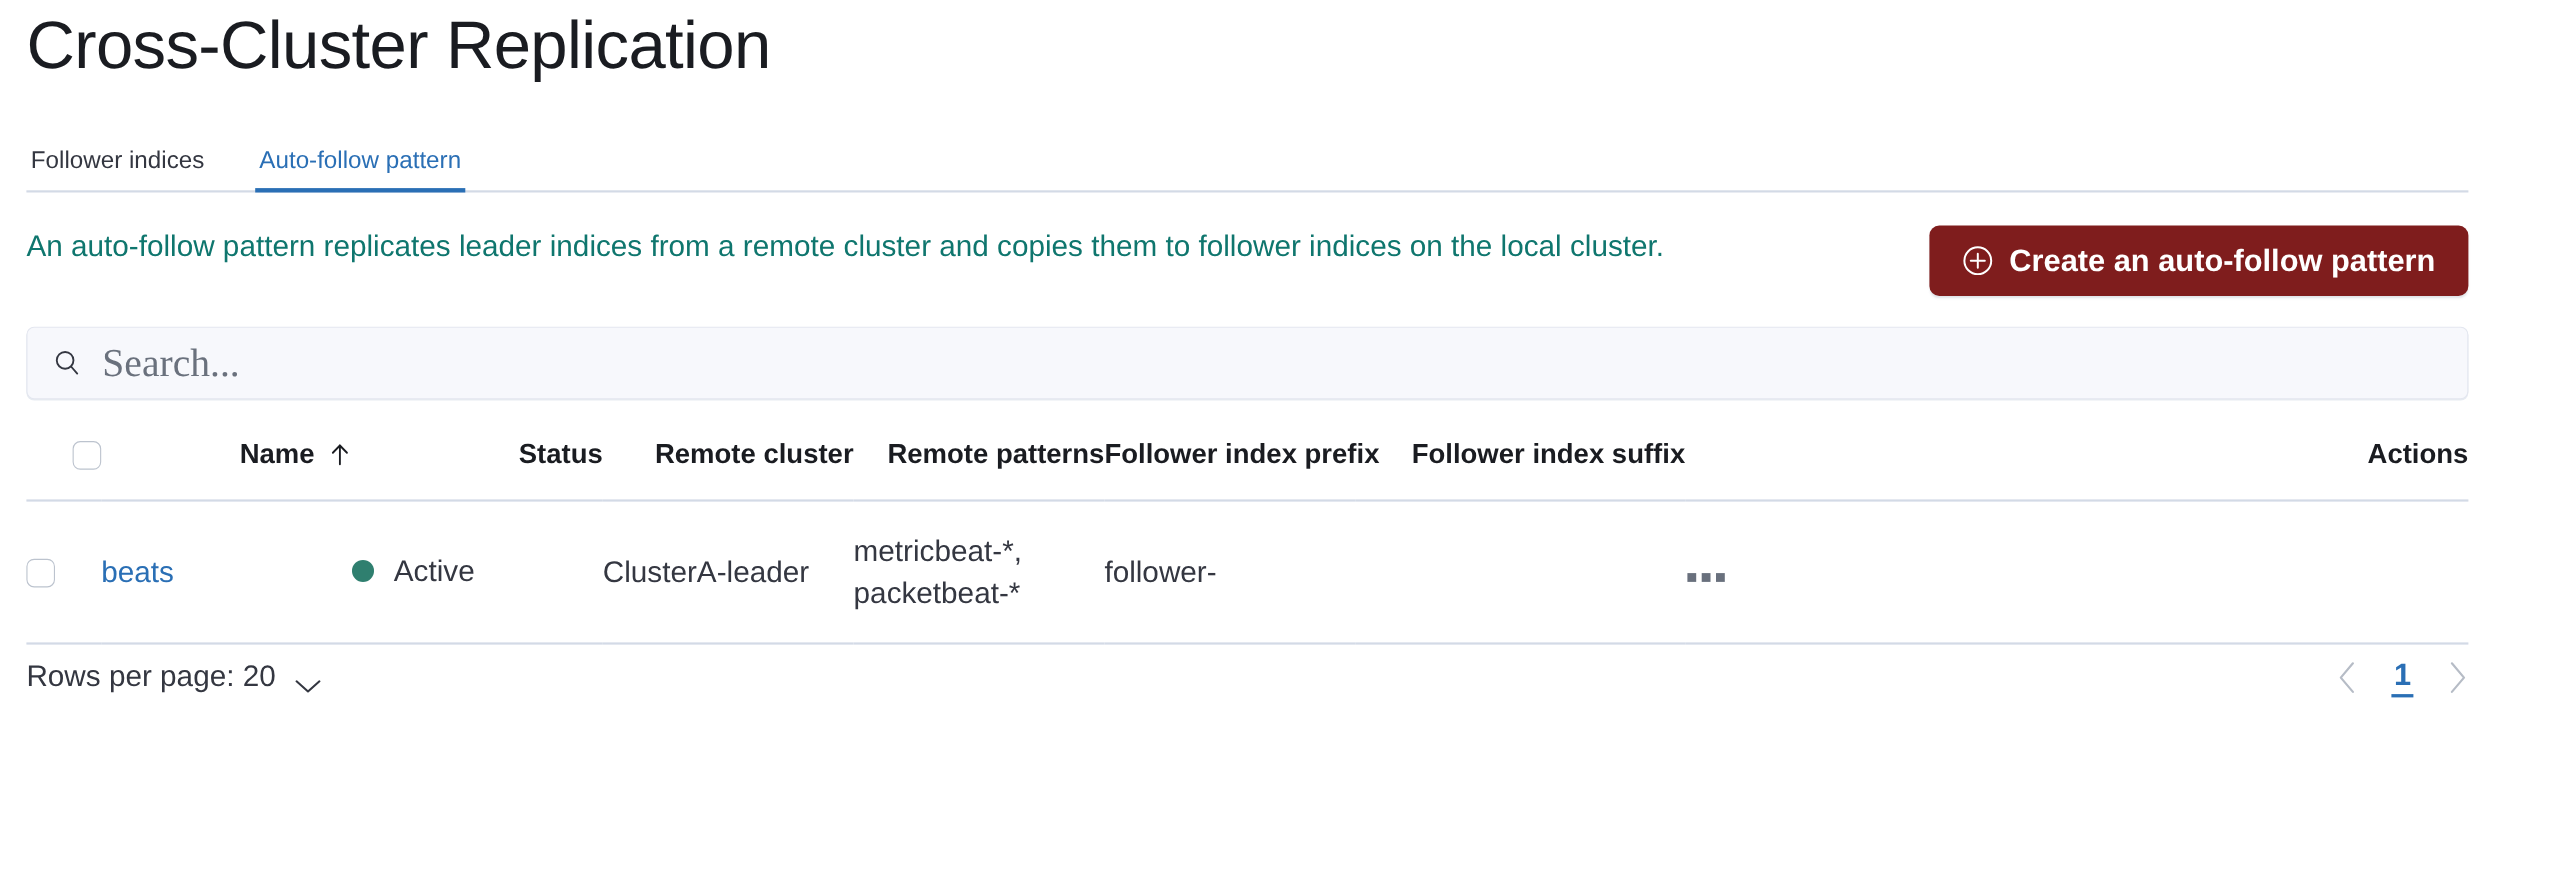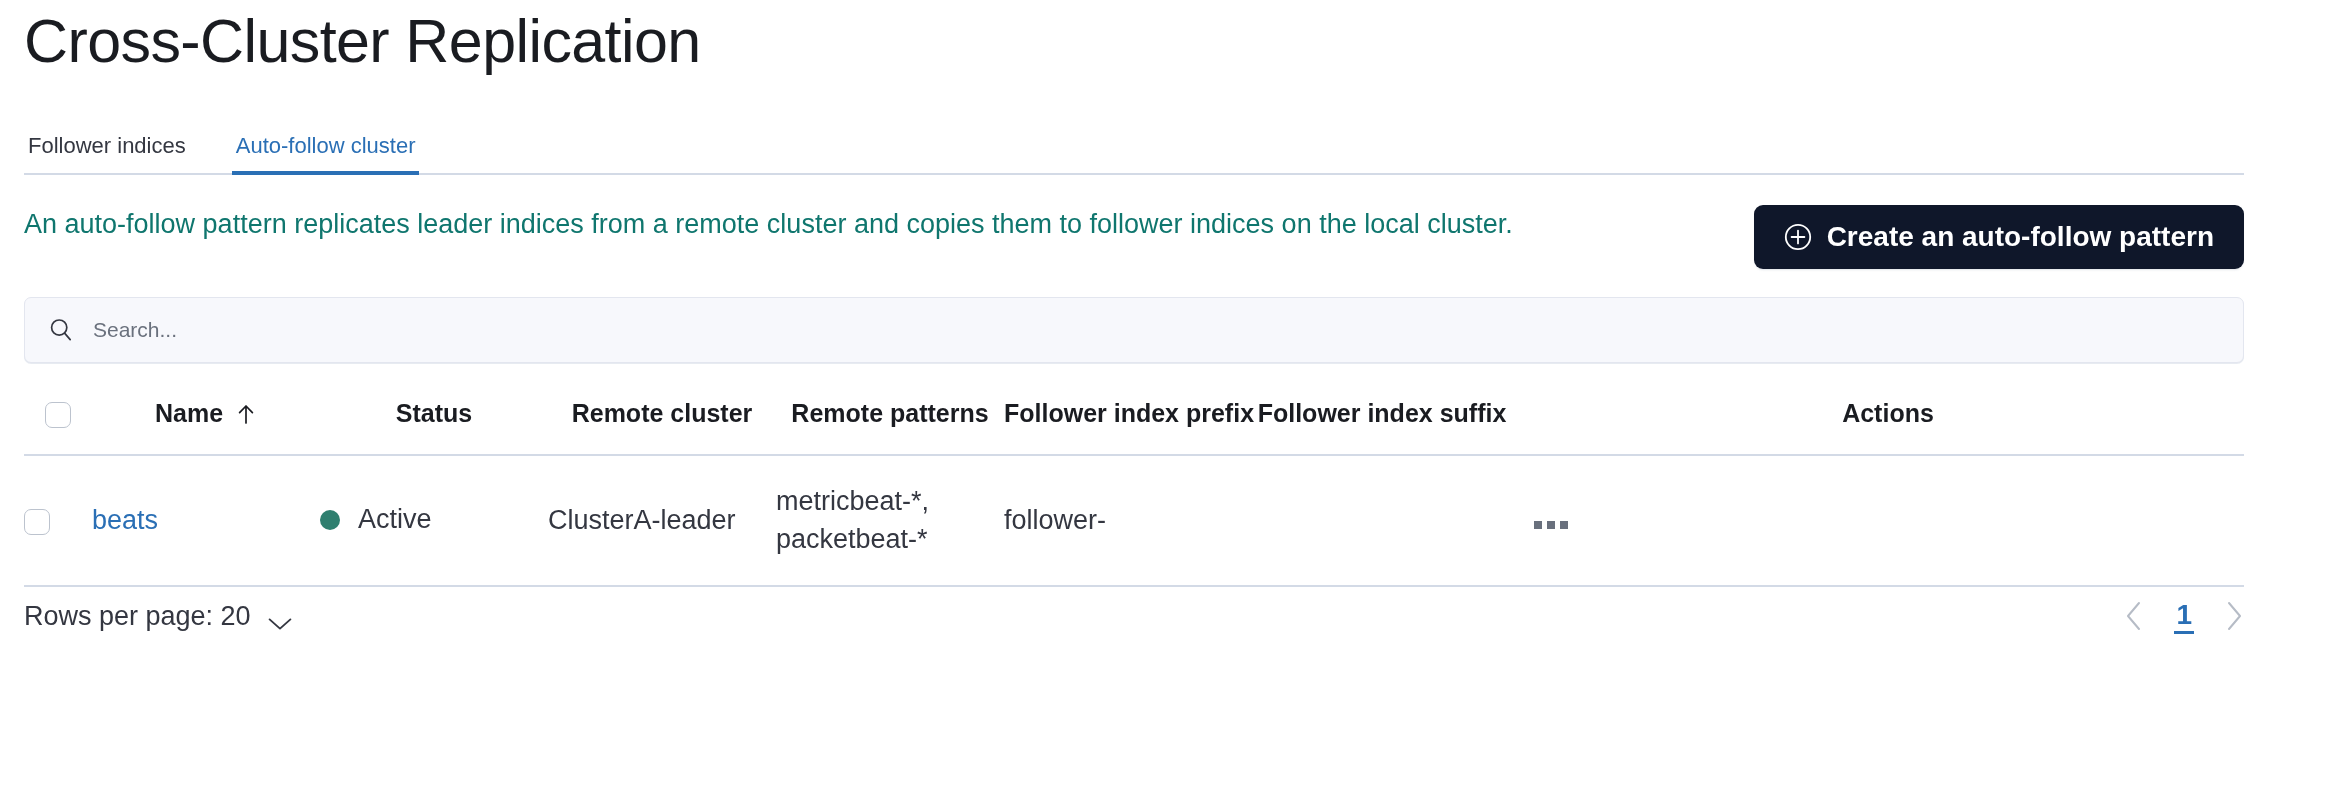--- a/index.html
+++ b/index.html
@@ -79,21 +79,21 @@
     line-height: 1.47;
     color: #0f766e;
     max-width: 1690px;
     font-weight: 300;
   }
   .create-btn {
     flex: 0 0 auto;
     display: inline-flex;
     align-items: center;
     gap: 15px;
-    background: #0f172a;
+    background: #7f1d1d;
     color: #ffffff;
     border: none;
     border-radius: 9px;
     padding: 15px 30px;
     font-size: 28px;
     font-family: "Liberation Sans", sans-serif;
     font-weight: 700;
     line-height: 1.2;
     cursor: pointer;
     white-space: nowrap;
@@ -116,37 +116,37 @@
     align-items: center;
     gap: 18px;
     padding: 0 22px;
     box-shadow: 0 1px 0 0 rgba(211,218,230,0.55);
   }
   .search-icon { width: 28px; height: 28px; flex: 0 0 auto; }
   .search-input {
     border: none;
     outline: none;
     background: transparent;
-    font-size: 21px;
-    font-family: Liberation Sans, sans-serif;
+    font-size: 36px;
+    font-family: Liberation Serif, serif;
     color: #343741;
     width: 100%;
     font-weight: 300;
   }
   .search-input::placeholder { color: #6a717d; opacity: 1; }
 
   
   table.ccr-table {
     width: 100%;
     border-collapse: collapse;
     margin-top: 36px;
     table-layout: fixed;
   }
   table.ccr-table th {
-    text-align: center;
+    text-align: right;
     font-size: 25px;
     font-weight: 700;
     color: #1a1c21;
     padding: 0 0 26px 0;
     vertical-align: bottom;
     border-bottom: 2px solid #d3dae6;
     white-space: nowrap;
   }
   table.ccr-table td {
     font-size: 27px;
@@ -259,21 +259,21 @@
 
 <div class="page">
 
   <h1 class="page-title">Cross-Cluster Replication</h1>
 
   <div class="tabs">
     <div class="tab">
       <span>Follower indices</span>
     </div>
     <div class="tab active">
-      <span>Auto-follow cluster</span>
+      <span>Auto-follow pattern</span>
     </div>
   </div>
 
   <div class="intro">
     <div class="intro-text">An auto-follow pattern replicates leader indices from a remote cluster and copies them to follower indices on the local cluster.</div>
     <button class="create-btn">
       <span class="plus-circle">
         <svg width="28" height="28" viewBox="0 0 28 28" fill="none" xmlns="http://www.w3.org/2000/svg">
           <circle cx="14" cy="14" r="12.2" stroke="#ffffff" stroke-width="1.8"></circle>
           <path d="M14 7.6V20.4M7.6 14H20.4" stroke="#ffffff" stroke-width="1.8" stroke-linecap="round"></path>

